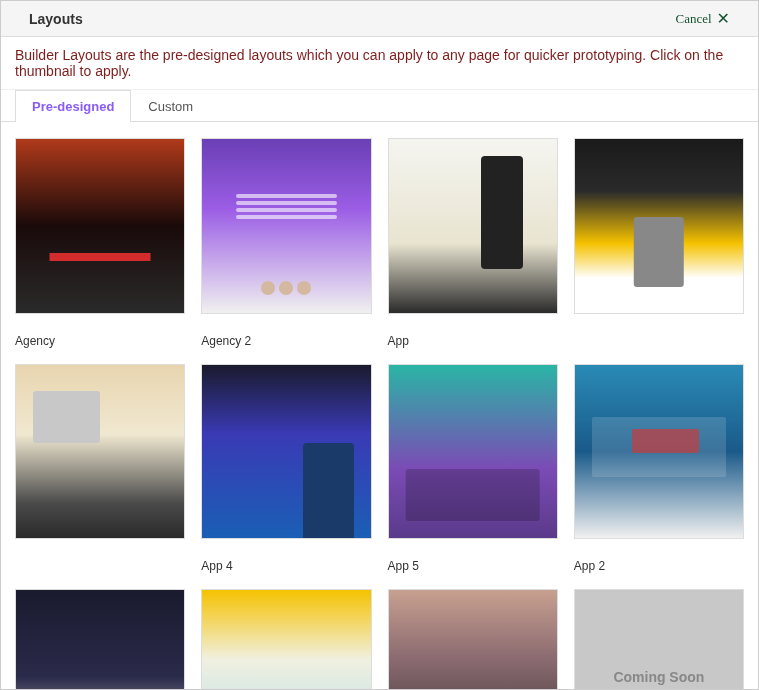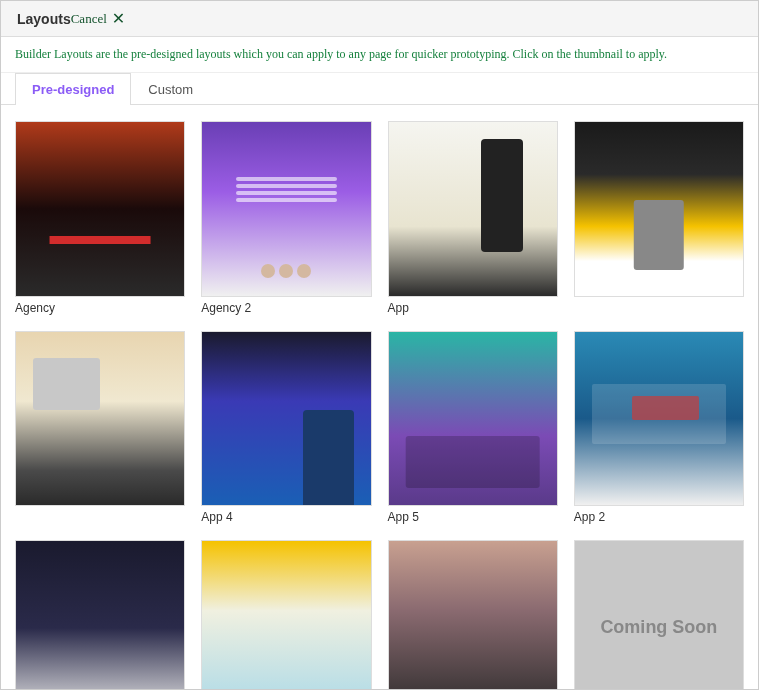--- a/index.html
+++ b/index.html
@@ -15,21 +15,22 @@
       width: 759px;
       height: 690px;
       background: #fff;
       border: 1px solid #ccc;
       display: flex;
       flex-direction: column;
     }
     .title-bar {
       display: flex;
       align-items: center;
-      padding: 8px 16px;
+      justify-content: space-between;
+      padding: 8px 28px;
       background: #f5f5f5;
       border-bottom: 1px solid #ddd;
       min-height: 36px;
     }
     .title-bar-title {
       font-size: 14px;
       font-weight: bold;
       color: #333;
     }
     .title-bar-cancel {
@@ -40,24 +41,23 @@
       color: #14532d;
       font-size: 13px;
       font-family: Liberation Serif, serif;
     }
     .close-x {
       font-size: 16px;
       line-height: 1;
     }
     .description {
       padding: 10px 14px;
-      font-size: 12px;
-      color: #15803d;
+      font-size: 14px;
+      color: #7f1d1d;
       border-bottom: 1px solid #eee;
-      font-family: Liberation Serif, serif;
     }
     .tabs {
       display: flex;
       padding: 0 14px;
       border-bottom: 1px solid #ddd;
       background: #fff;
     }
     .tab {
       padding: 8px 16px;
       cursor: pointer;
@@ -92,21 +92,21 @@
     }
     .layout-thumb {
       width: 100%;
       aspect-ratio: 160/165;
       overflow: hidden;
       border: 1px solid #ddd;
       background: #f9f9f9;
       position: relative;
     }
     .layout-label {
-      margin-top: 4px;
+      margin-top: 20px;
       font-size: 12px;
       color: #333;
       text-align: left;
     }
 
     
     .thumb-agency { background: linear-gradient(180deg, #b03a1a 0%, #1a0a0a 50%, #2a2a2a 100%); }
     .thumb-agency2 { background: linear-gradient(180deg, #6a3fb5 0%, #9b5de5 40%, #f0f0f0 100%); }
     .thumb-app { background: linear-gradient(180deg, #f5f5f0 0%, #e8e4d0 60%, #2a2a2a 100%); }
     .thumb-app2 { background: linear-gradient(180deg, #1a1a1a 0%, #2a2a2a 30%, #f5c200 60%, #fff 80%); }
@@ -168,21 +168,21 @@
     
     .thumb-app6 .map-mock {
       position: absolute; top: 30%; left: 10%; width: 80%; height: 35%; background: rgba(255,255,255,0.15); border-radius: 2px;
     }
     .thumb-app6 .map-mock::after {
       content: ''; position: absolute; top: 20%; left: 30%; width: 50%; height: 40%; background: rgba(200,60,60,0.7); border-radius: 2px;
     }
 
     
     .coming-soon-text {
-      color: #888; font-size: 18px; font-weight: bold;
+      color: #888; font-size: 14px; font-weight: bold;
     }
   </style>
 </head>
 <body>
 
 <div class="window">
   <div class="title-bar">
     <span class="title-bar-title">Layouts</span>
     <span class="title-bar-cancel">
       <span>Cancel</span>

